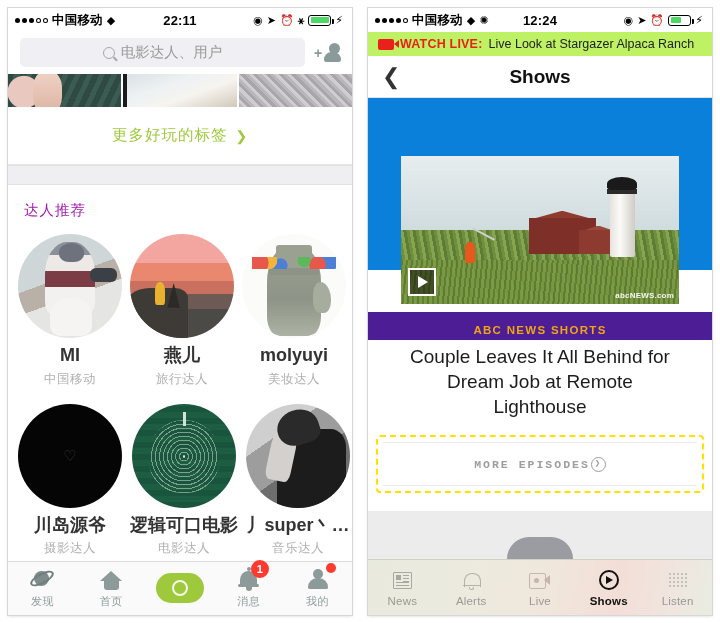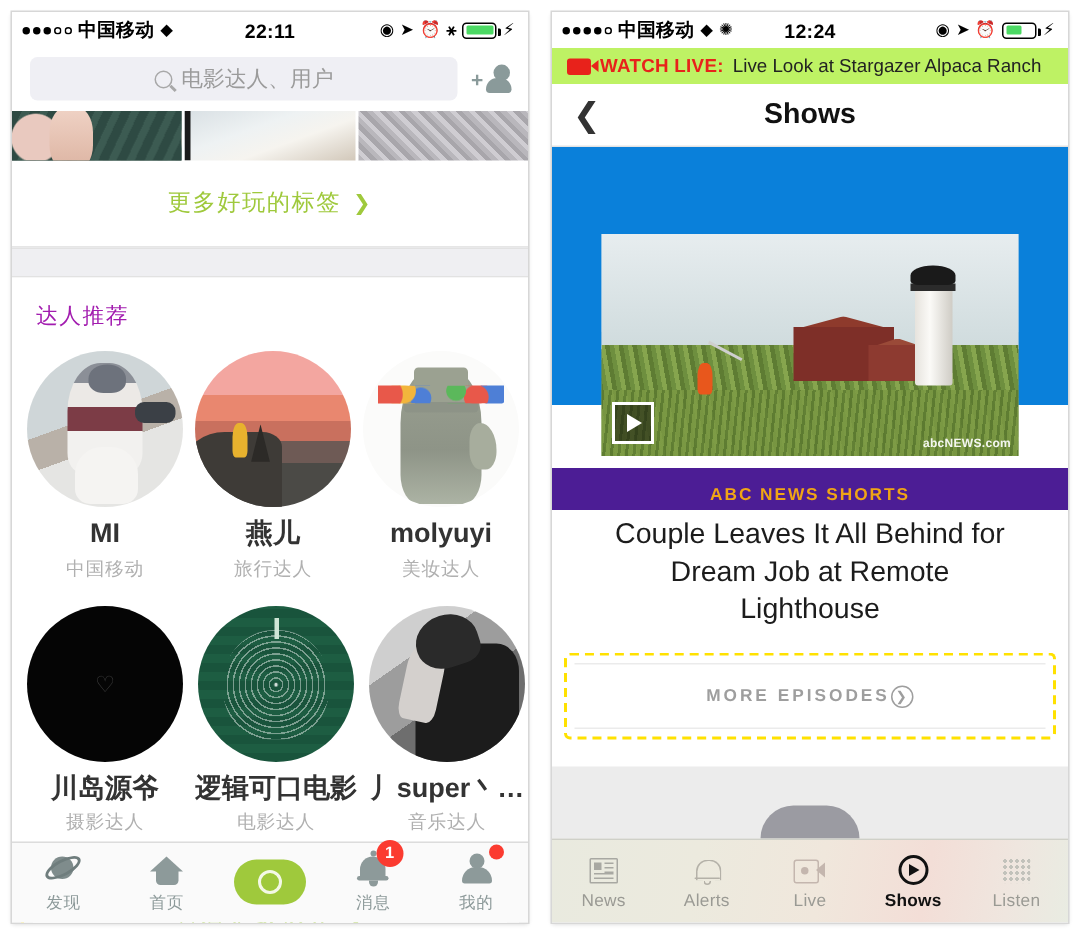--- a/index.html
+++ b/index.html
@@ -219,21 +219,21 @@
   }
   .playbtn i{ width:0;height:0;border-top:6px solid transparent;border-bottom:6px solid transparent;border-left:10px solid #fff; margin-left:2px;}
 
   .kicker { text-align:center; color:#f0a515; font-size:11.5px; font-weight:700; letter-spacing:1.3px; padding:12px 0 4px 0; background:#4c1d95;}
   .headline { text-align:center; font-size:19px; line-height:1.32; color:#1c1c1c; padding: 4px 34px 16px 34px; background:#fff; font-weight:400;}
 
   .hl2 { margin: 0 8px; padding:5px; border:2.5px dashed #ffe100; border-radius:4px; background:#fff;}
   .more-eps {
     height:44px; background:#fff; display:flex; align-items:center; justify-content:center; gap:1px;
     color:#9e9e9e; font-size:11.5px; letter-spacing:2px; font-weight:600;
-    border-top:1px solid #ebebeb; border-bottom:1px solid #ebebeb;
+    border-top:1px solid #ebebeb; border-bottom:1px solid #ebebeb;font-family:Liberation Mono, monospace;
   }
   .arr-circ{ width:15px; height:15px; border-radius:50%; border:1.4px solid #9e9e9e; display:flex; align-items:center; justify-content:center; font-size:9px; color:#9e9e9e; line-height:1;}
 
   .filler { position:absolute; left:0; right:0; bottom:56px; top:503px; background:#ececec; }
   .filler .hump{ position:absolute; left:50%; transform:translateX(-50%); bottom:0; width:66px; height:22px; background:#9b9ba2; border-radius:34px 34px 0 0;}
 
   .tabbar-en {
     position:absolute; left:0; right:0; bottom:0; height:56px;
     background: linear-gradient(100deg,#e9eadf 0%, #eceade 28%, #f0e7dc 52%, #f3ded7 72%, #efe6df 88%, #e9ece2 100%);
     border-top:1px solid #cfd0c8; display:flex; align-items:center;

